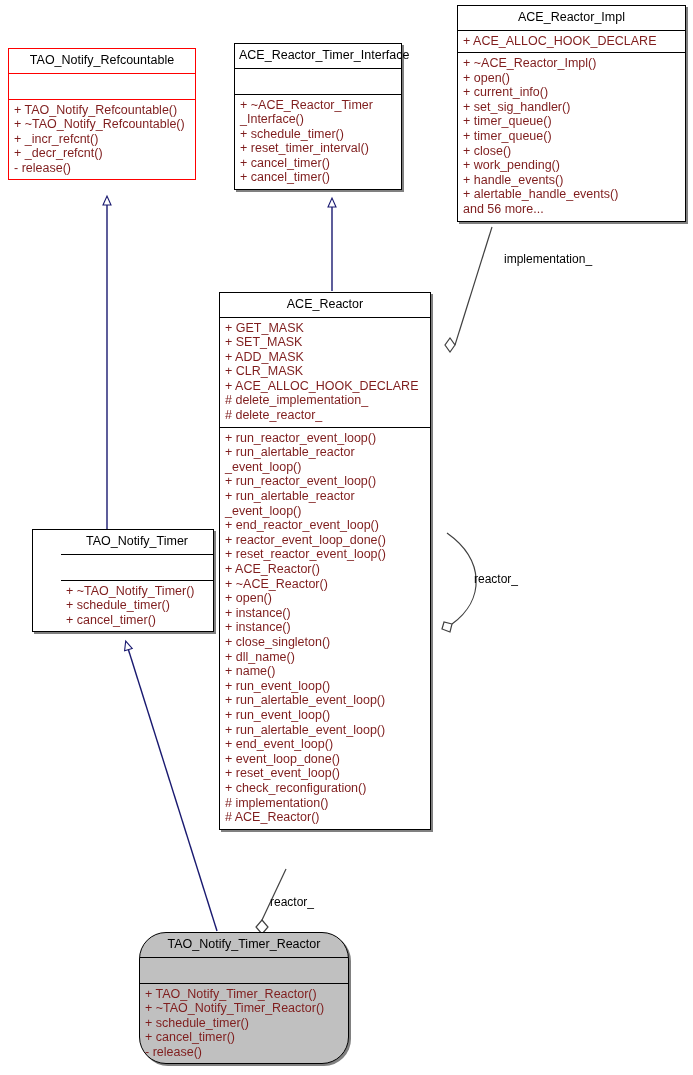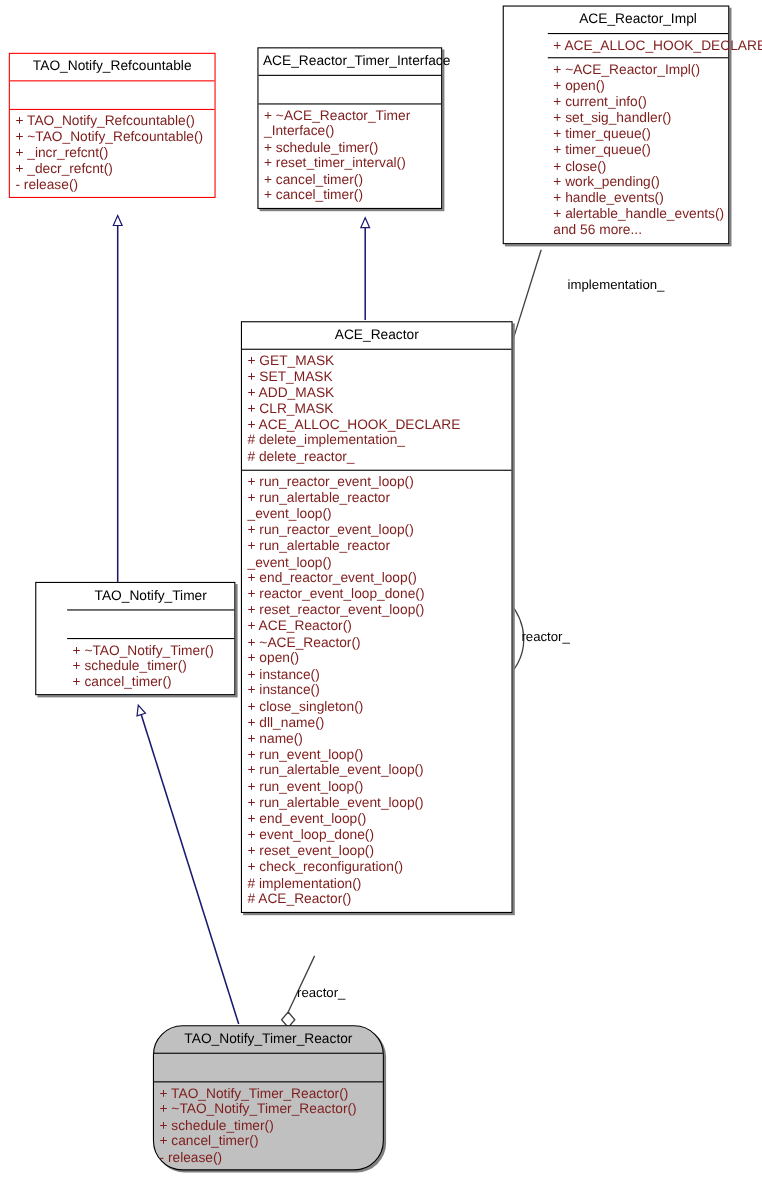--- a/index.html
+++ b/index.html
@@ -137,21 +137,21 @@
     <div class="ops">
       <div class="row">+ ~ACE_Reactor_Timer</div>
       <div class="row">_Interface()</div>
       <div class="row">+ schedule_timer()</div>
       <div class="row">+ reset_timer_interval()</div>
       <div class="row">+ cancel_timer()</div>
       <div class="row">+ cancel_timer()</div>
     </div>
   </div>
 
-  <div class="uml-box shadowed" style="left:457px; top:5px; width:206px;padding-left:40px;">
+  <div class="uml-box shadowed" style="left:457px; top:5px; width:229px;">
     <div class="cls-title">ACE_Reactor_Impl</div>
     <div class="sep"></div>
     <div class="attrs">
       <div class="row">+ ACE_ALLOC_HOOK_DECLARE</div>
     </div>
     <div class="sep"></div>
     <div class="ops">
       <div class="row">+ ~ACE_Reactor_Impl()</div>
       <div class="row">+ open()</div>
       <div class="row">+ current_info()</div>
@@ -159,21 +159,21 @@
       <div class="row">+ timer_queue()</div>
       <div class="row">+ timer_queue()</div>
       <div class="row">+ close()</div>
       <div class="row">+ work_pending()</div>
       <div class="row">+ handle_events()</div>
       <div class="row">+ alertable_handle_events()</div>
       <div class="row">and 56 more...</div>
     </div>
   </div>
 
-  <div class="uml-box shadowed" style="left:219px; top:292px; width:247px;">
+  <div class="uml-box shadowed" style="left:219px; top:292px; width:212px;">
     <div class="cls-title">ACE_Reactor</div>
     <div class="sep"></div>
     <div class="attrs">
       <div class="row">+ GET_MASK</div>
       <div class="row">+ SET_MASK</div>
       <div class="row">+ ADD_MASK</div>
       <div class="row">+ CLR_MASK</div>
       <div class="row">+ ACE_ALLOC_HOOK_DECLARE</div>
       <div class="row"># delete_implementation_</div>
       <div class="row"># delete_reactor_</div>
@@ -229,19 +229,19 @@
     <div class="sep"></div>
     <div class="ops">
       <div class="row">+ TAO_Notify_Timer_Reactor()</div>
       <div class="row">+ ~TAO_Notify_Timer_Reactor()</div>
       <div class="row">+ schedule_timer()</div>
       <div class="row">+ cancel_timer()</div>
       <div class="row">- release()</div>
     </div>
   </div>
 
-  <div class="edge-label" style="left:516px; top:253px;">implementation_</div>
+  <div class="edge-label" style="left:504px; top:253px;">implementation_</div>
 
   <div class="edge-label" style="left:474px; top:573px;">reactor_</div>
 
   <div class="edge-label" style="left:270px; top:896px;">reactor_</div>
 
 </div>
 
 </body></html>

